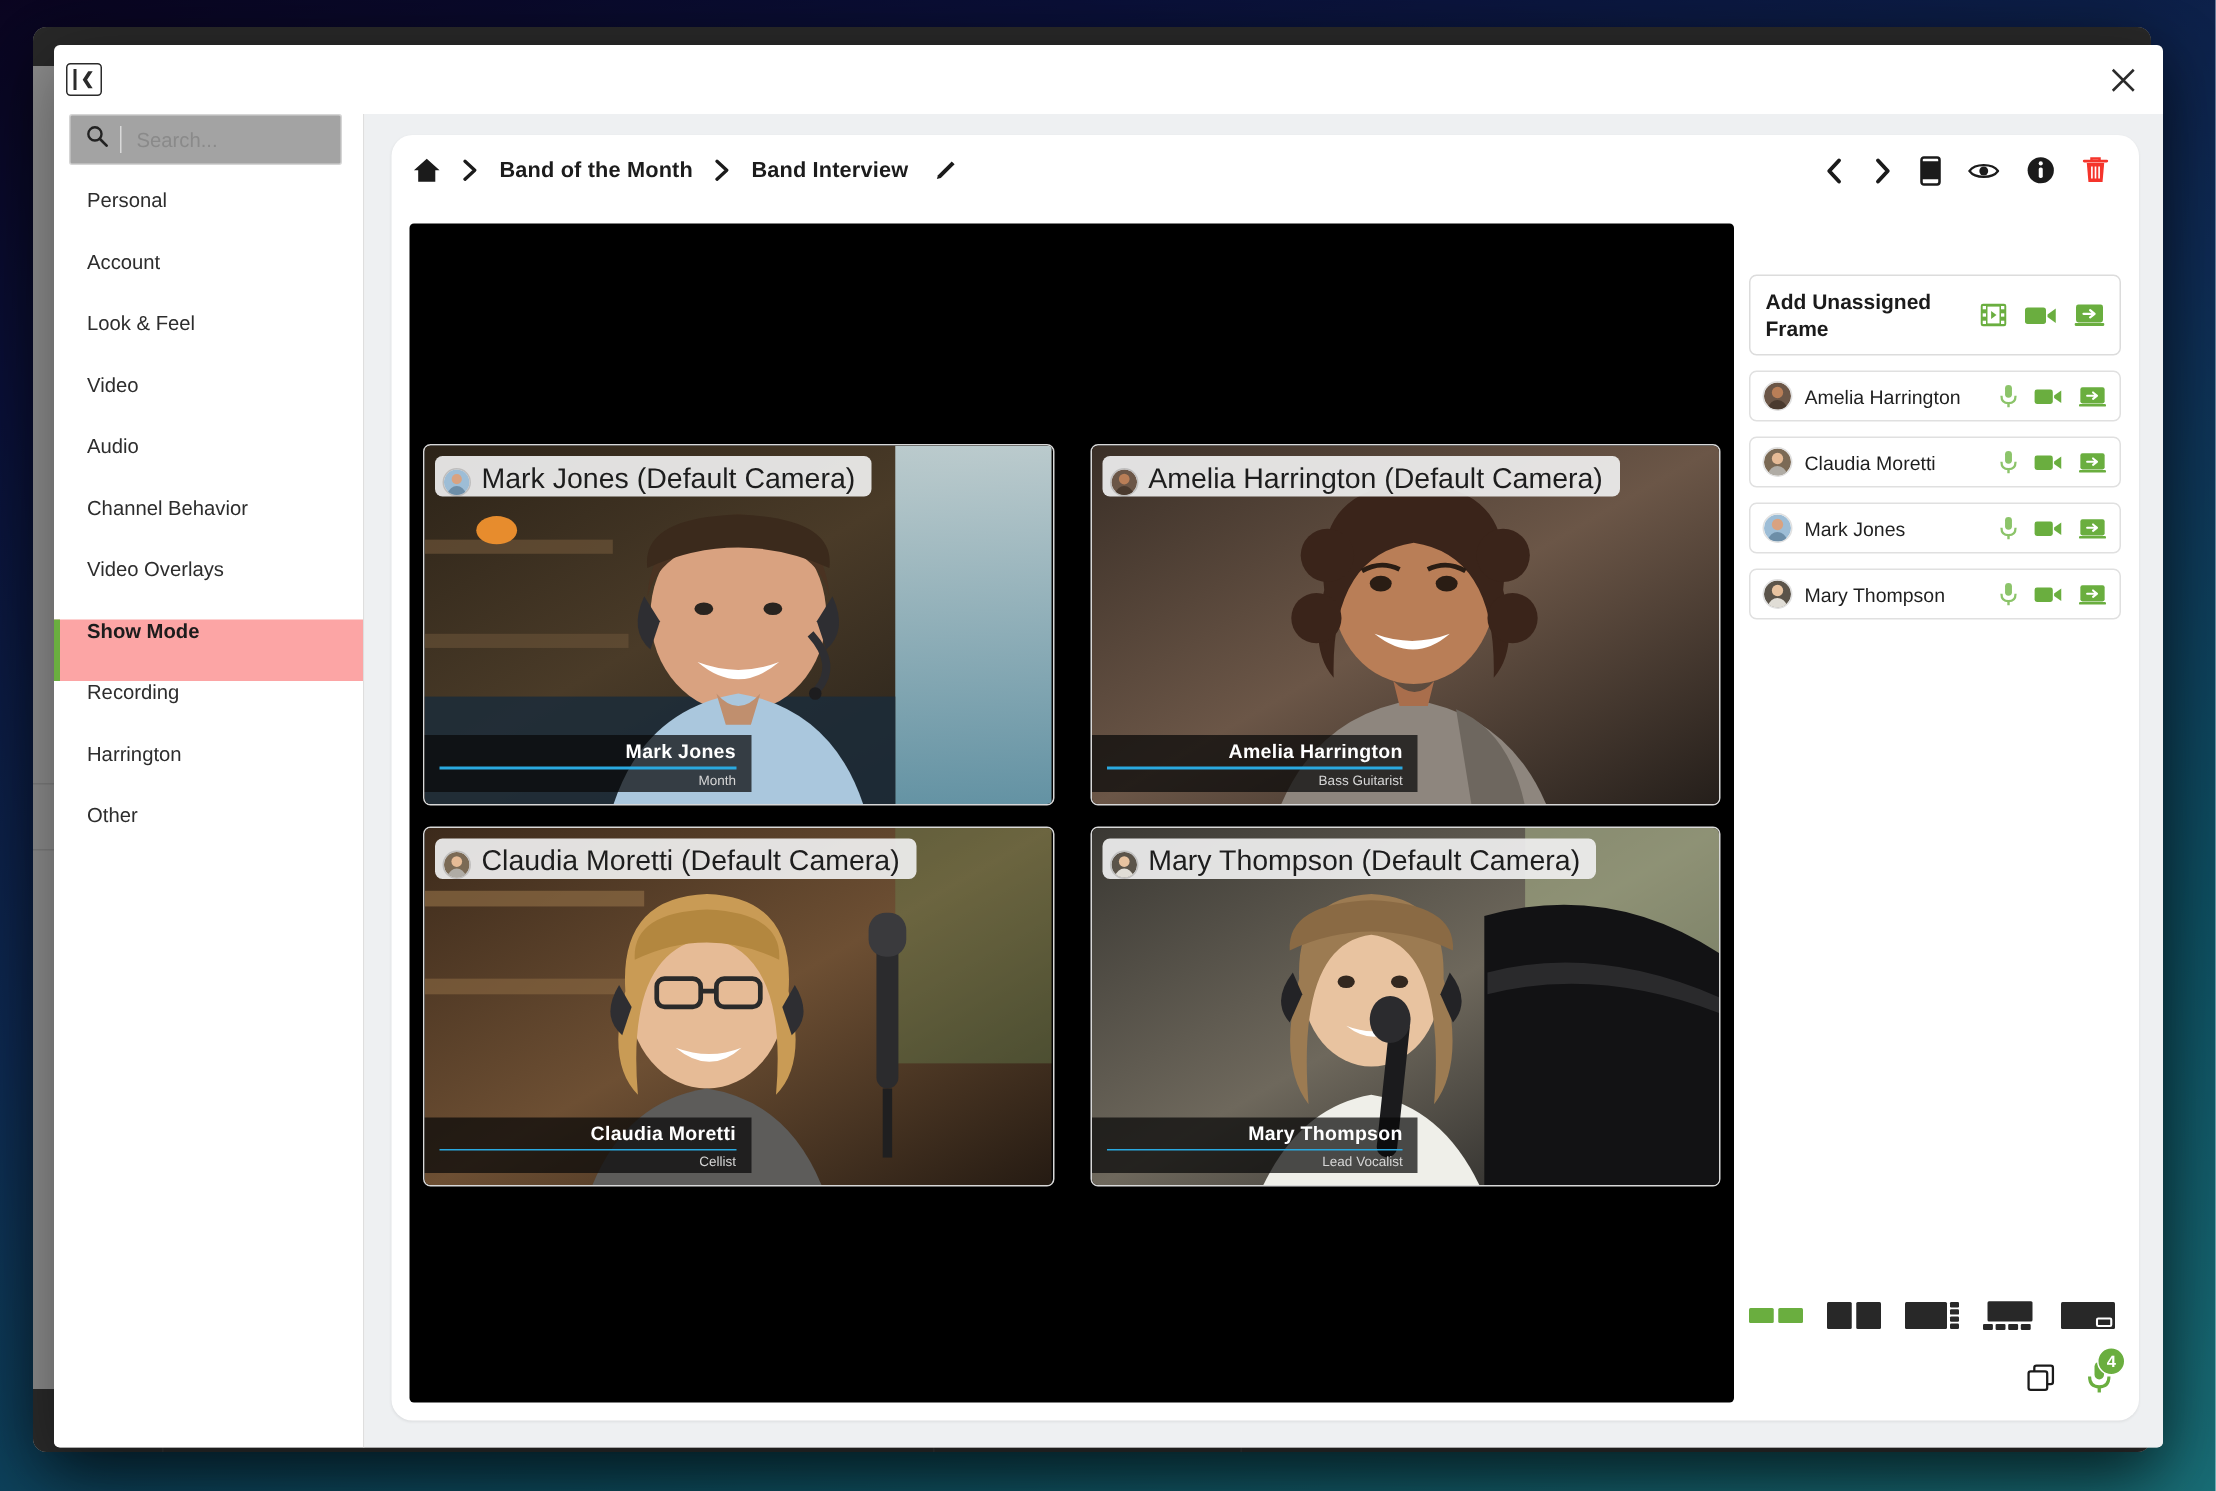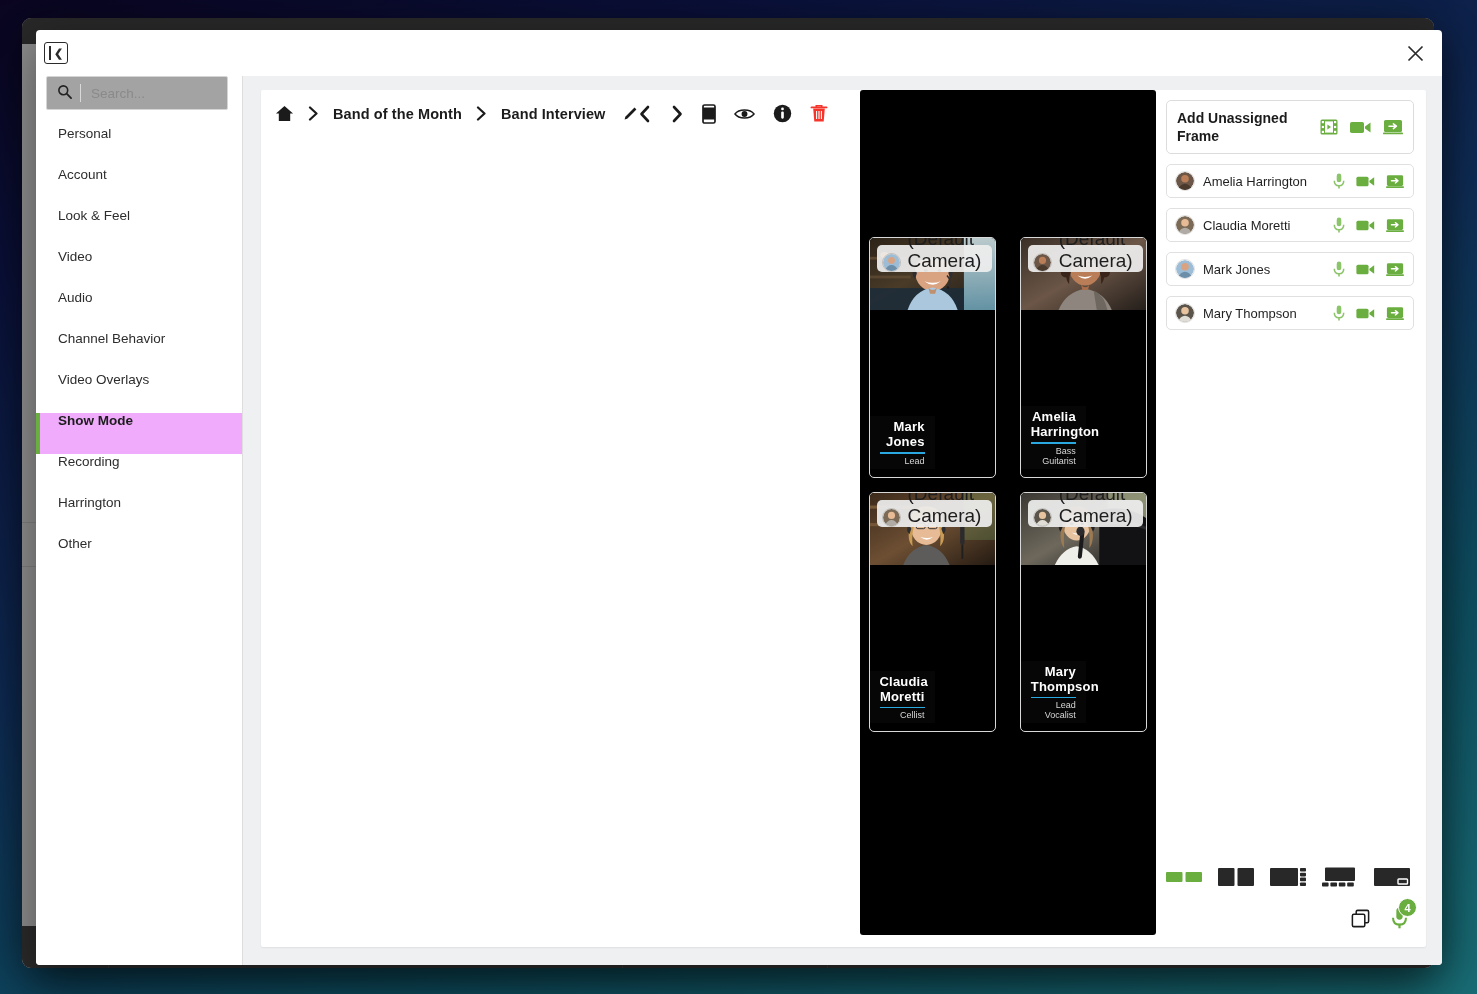--- a/index.html
+++ b/index.html
@@ -108,37 +108,38 @@
     font-family: "Liberation Sans", sans-serif;
     font-size: 13.5px; color: #333; padding-left: 10px; background: transparent;
   }
   #search-input::placeholder { color: #8a8a8a; }
   .nav-item {
     height: 41px; display: flex; 
     padding-left: 22px; font-size: 13.5px; color: #2d2d2d;
     cursor: pointer; position: relative;
   }
   .nav-item.active {
-    background: #f0abfc; font-weight: bold; color: #1c1c1c;
+    background: #fca5a5; font-weight: bold; color: #1c1c1c;
   }
   .nav-item.active::before {
     content: ""; position: absolute; left: 0; top: 0; bottom: 0;
     width: 4px; background: #6aae3f;
   }
 
   
   #content {
     flex: 1 1 auto; background: #eef0f2;
     padding: 14px 16px 18px 18px;
     display: flex; flex-direction: column; min-width: 0;
   }
   #card {
-    flex: 1 1 auto; background: #fff; border-radius: 2px;
-    display: flex; min-height: 0;
+    flex: 1 1 auto; background: #fff; border-radius: 14px;
+    display: flex; flex-direction: column; min-height: 0;
     box-shadow: 0 1px 2px rgba(0,0,0,0.07);
+    gap: 12px;
   }
   #crumbbar {
     height: 47px; flex: 0 0 auto;
     display: flex; align-items: center;
     padding: 0 14px 0 14px;
   }
   .crumb-sep { margin: 0 14px; color: #1d1d1d; font-size: 17px; font-weight: bold; display:flex;}
   .crumb {
     font-size: 14.5px; font-weight: bold; color: #1c1c1c; cursor: pointer;
     letter-spacing: 0.1px;
@@ -191,20 +192,21 @@
   .lt-role {
     color: #d6d6d6; font-size: 9px; text-align: right; padding-bottom: 1px;
   }
 
   
   #rail { width: 248px; flex: 0 0 248px; display: flex; flex-direction: column; padding-top: 10px; }
   #unassigned {
     border: 1px solid #dcdcdc; border-radius: 5px;
     padding: 8px 10px; display: flex; align-items: center;
     min-height: 54px;
+    margin-top: 24px;
   }
   #unassigned-label {
     font-size: 14px; font-weight: bold; color: #1b1b1b; line-height: 1.3;
     flex: 1 1 auto; padding-right: 6px;
   }
   .rail-icons { display: flex; align-items: center; gap: 12px; flex: 0 0 auto; }
   #rail-search-row { display: flex; align-items: center; margin-top: 14px; gap: 8px; }
   #rail-search {
     flex: 1 1 auto; height: 32px;
     border: 1px solid #dcdcdc; border-radius: 5px;
@@ -444,21 +446,21 @@
                   <svg class="chip-avatar" viewBox="0 0 20 20">
                     <circle cx="10" cy="10" r="10" fill="#9dbdd6"></circle>
                     <circle cx="10" cy="7.5" r="4" fill="#d9a280"></circle>
                     <path d="M2 20 q3 -7 8 -7 q5 0 8 7z" fill="#6d8ea8"></path>
                   </svg>
                   <span>Mark Jones (Default Camera)</span>
                 </div>
                 <div class="lower-third">
                   <div class="lt-name">Mark Jones</div>
                   <div class="lt-line"></div>
-                  <div class="lt-role">Lead</div>
+                  <div class="lt-role">Month</div>
                 </div>
               </div>
 
               <div class="tile">
                 <svg class="tile-photo" viewBox="0 0 400 230" preserveAspectRatio="xMidYMid slice">
                   <defs>
                     <linearGradient id="a1bg" x1="0" y1="0" x2="1" y2="1">
                       <stop offset="0" stop-color="#3a2f27"></stop>
                         <stop offset="0.5" stop-color="#6b5647"></stop>
                         <stop offset="1" stop-color="#241e1a"></stop>

